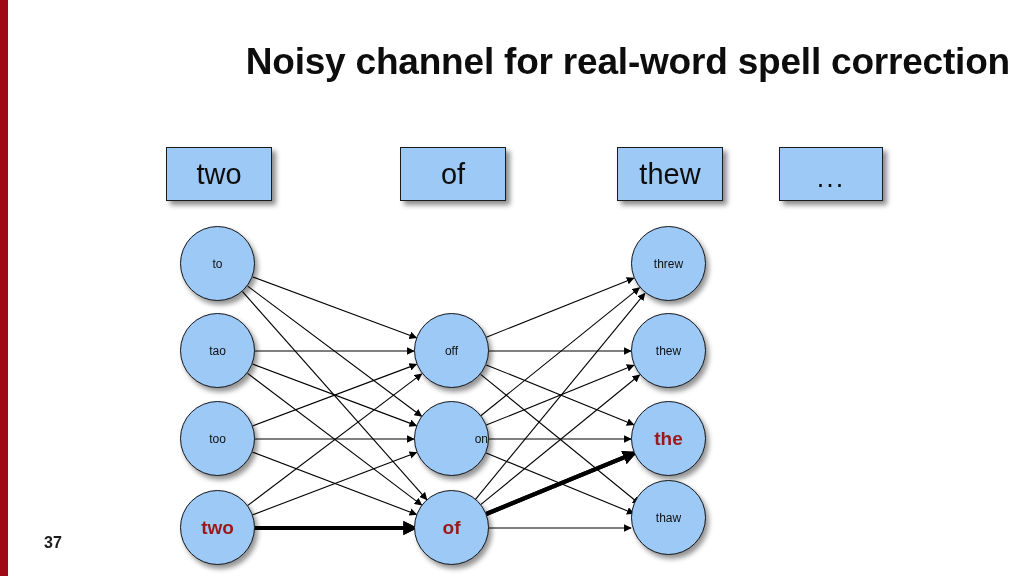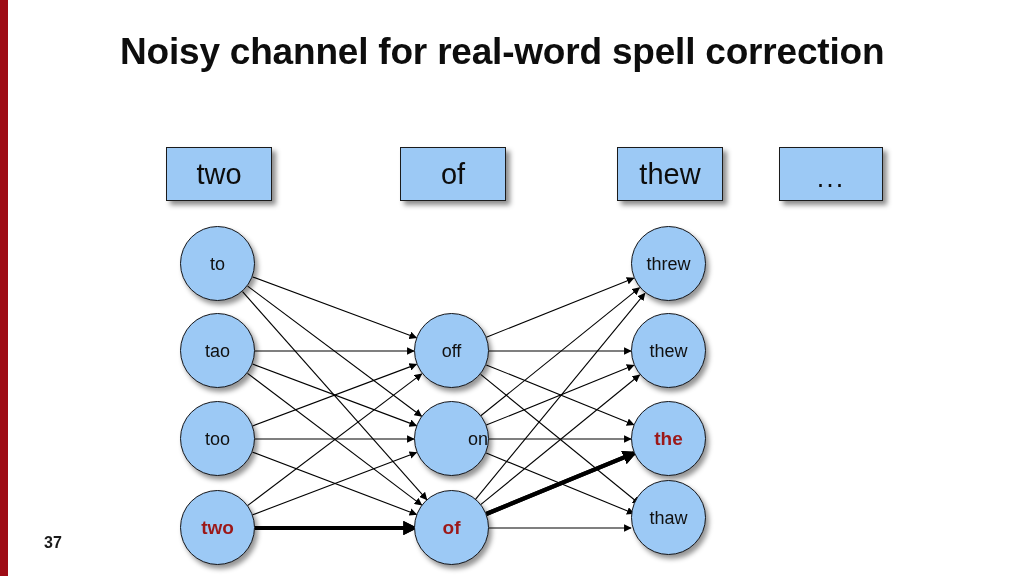--- a/index.html
+++ b/index.html
@@ -23,23 +23,23 @@
     top: 0;
     width: 8px;
     height: 576px;
     background: #9E0B15;
   }
 
   
   #title {
     position: absolute;
     left: 120px;
-    top: 30px;
+    top: 40px;
     width: 890px;
-    text-align: left;
+    text-align: right;
     font-family: "Liberation Sans Narrow", "Liberation Sans", sans-serif;
     font-weight: bold;
     font-size: 37px;
     line-height: 44px;
     color: #0d0d0d;
     letter-spacing: -0.2px;
     white-space: nowrap;
   }
 
   
@@ -79,21 +79,21 @@
     box-sizing: border-box;
     width: 75px;
     height: 75px;
     border-radius: 50%;
     background: #9CC9F5;
     border: 1.7px solid #15161a;
     box-shadow: 3px 4px 5px rgba(0,0,0,0.42);
     display: flex;
     align-items: center;
     justify-content: center;
-    font-size: 18px;
+    font-size: 12px;
     color: #101010;
     z-index: 3;
     line-height: 1;
   }
   .node.highlight {
     font-weight: bold;
     font-size: 19px;
     color: #9C1818;
   }
 

